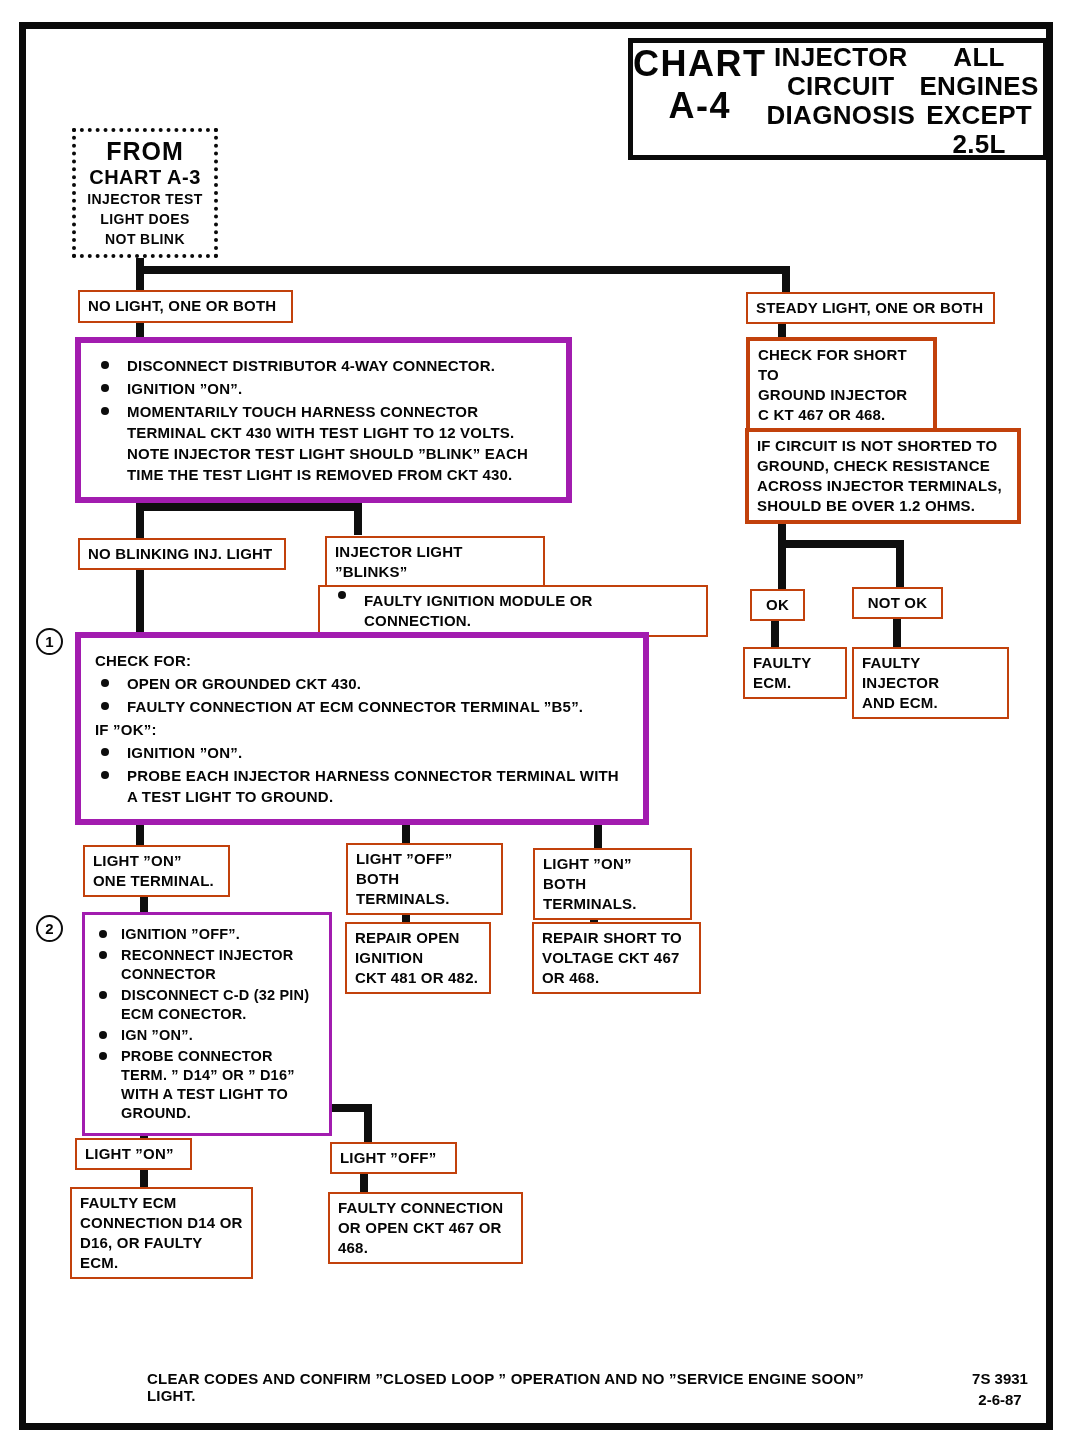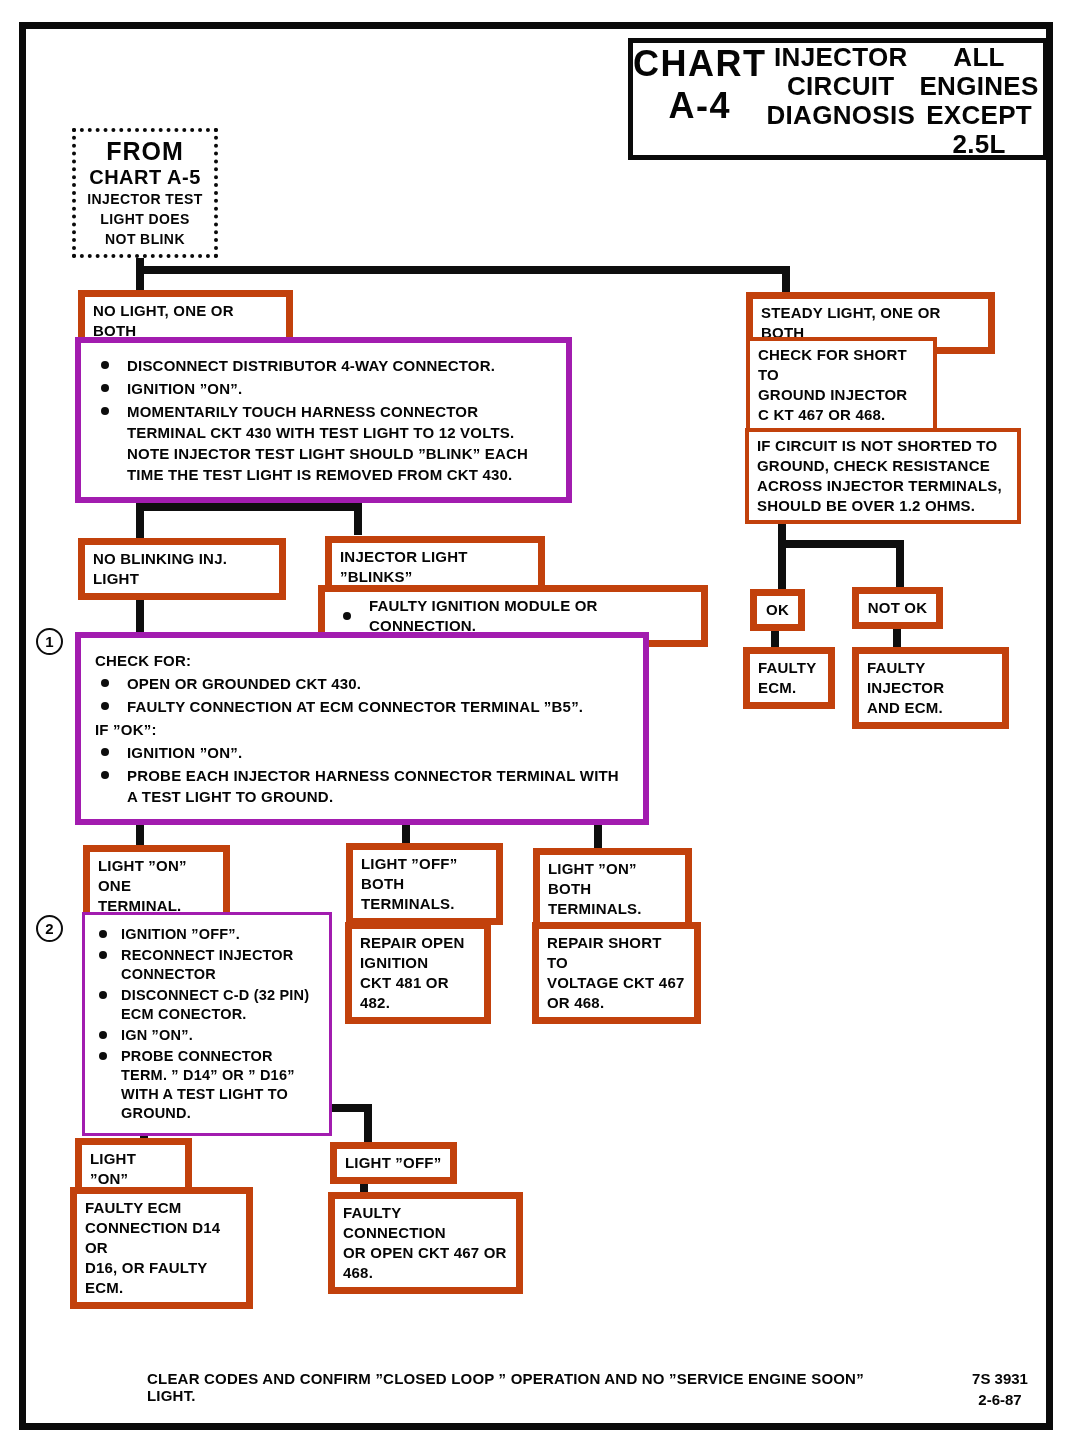--- a/index.html
+++ b/index.html
@@ -9,23 +9,23 @@
     overflow:hidden;margin:0 auto;
   }
   .page-border{
     position:absolute;left:19px;top:22px;width:1034px;height:1408px;
     border:7px solid #0a0a0a;box-sizing:border-box;
   }
   
   .ln{position:absolute;background:#0e0e0e;}
   
   .bx{
-    position:absolute;background:#ffffff;border:7px solid #c2410c;box-sizing:border-box;
+    position:absolute;background:#ffffff;border:2px solid #c2410c;box-sizing:border-box;
     font-size:15px;line-height:20px;letter-spacing:.2px;
-    display:flex;align-items:center;padding:4px 8px;
+    display:flex;align-items:flex-start;padding:4px 8px;
   }
   .bx.thick{border-width:4px;}
   .pre{white-space:pre-line;}
   
   .listbox{
     position:absolute;background:#ffffff;border:6px solid #a21caf;box-sizing:border-box;
     font-size:15px;line-height:21px;letter-spacing:.2px;padding:10px 12px;
   }
   .li{display:flex;align-items:flex-start;margin:2px 0;}
   .li .dot{flex:none;width:8px;height:8px;border-radius:50%;background:#0d0d0d;margin:6px 18px 0 8px;}
@@ -101,21 +101,21 @@
   <div class="ln" style="left:893px;top:617px;width:8px;height:30px"></div>
 
   <div class="titlebox">
     <div class="t1">CHART A-4</div>
     <div class="t2">INJECTOR CIRCUIT DIAGNOSIS</div>
     <div class="t3">ALL ENGINES EXCEPT 2.5L</div>
   </div>
 
   <div class="frombox">
     <div class="f1">FROM</div>
-    <div class="f2">CHART A-5</div>
+    <div class="f2">CHART A-3</div>
     <div class="f3">INJECTOR TEST</div>
     <div class="f3">LIGHT DOES</div>
     <div class="f3">NOT BLINK</div>
   </div>
 
   <div class="bx" style="left:78px;top:290px;width:215px;min-height:33px">
     <span>NO LIGHT, ONE OR BOTH</span>
   </div>
 
   <div class="listbox" style="left:75px;top:337px;width:497px;min-height:161px">
@@ -261,21 +261,21 @@
 SHOULD BE OVER 1.2 OHMS.</span>
   </div>
 
   <div class="bx" style="left:750px;top:589px;width:55px;min-height:31px;justify-content:center">
     <span>OK</span>
   </div>
   <div class="bx" style="left:852px;top:587px;width:91px;min-height:32px;justify-content:center">
     <span>NOT OK</span>
   </div>
 
-  <div class="bx" style="left:743px;top:647px;width:92px;min-height:47px">
+  <div class="bx" style="left:743px;top:647px;width:104px;min-height:47px">
     <span class="pre">FAULTY
 ECM.</span>
   </div>
   <div class="bx" style="left:852px;top:647px;width:157px;min-height:48px">
     <span class="pre">FAULTY INJECTOR
 AND ECM.</span>
   </div>
 
   <div class="footnote">CLEAR CODES AND CONFIRM ”CLOSED LOOP ” OPERATION AND NO ”SERVICE ENGINE SOON” LIGHT.</div>
   <div class="docid">

